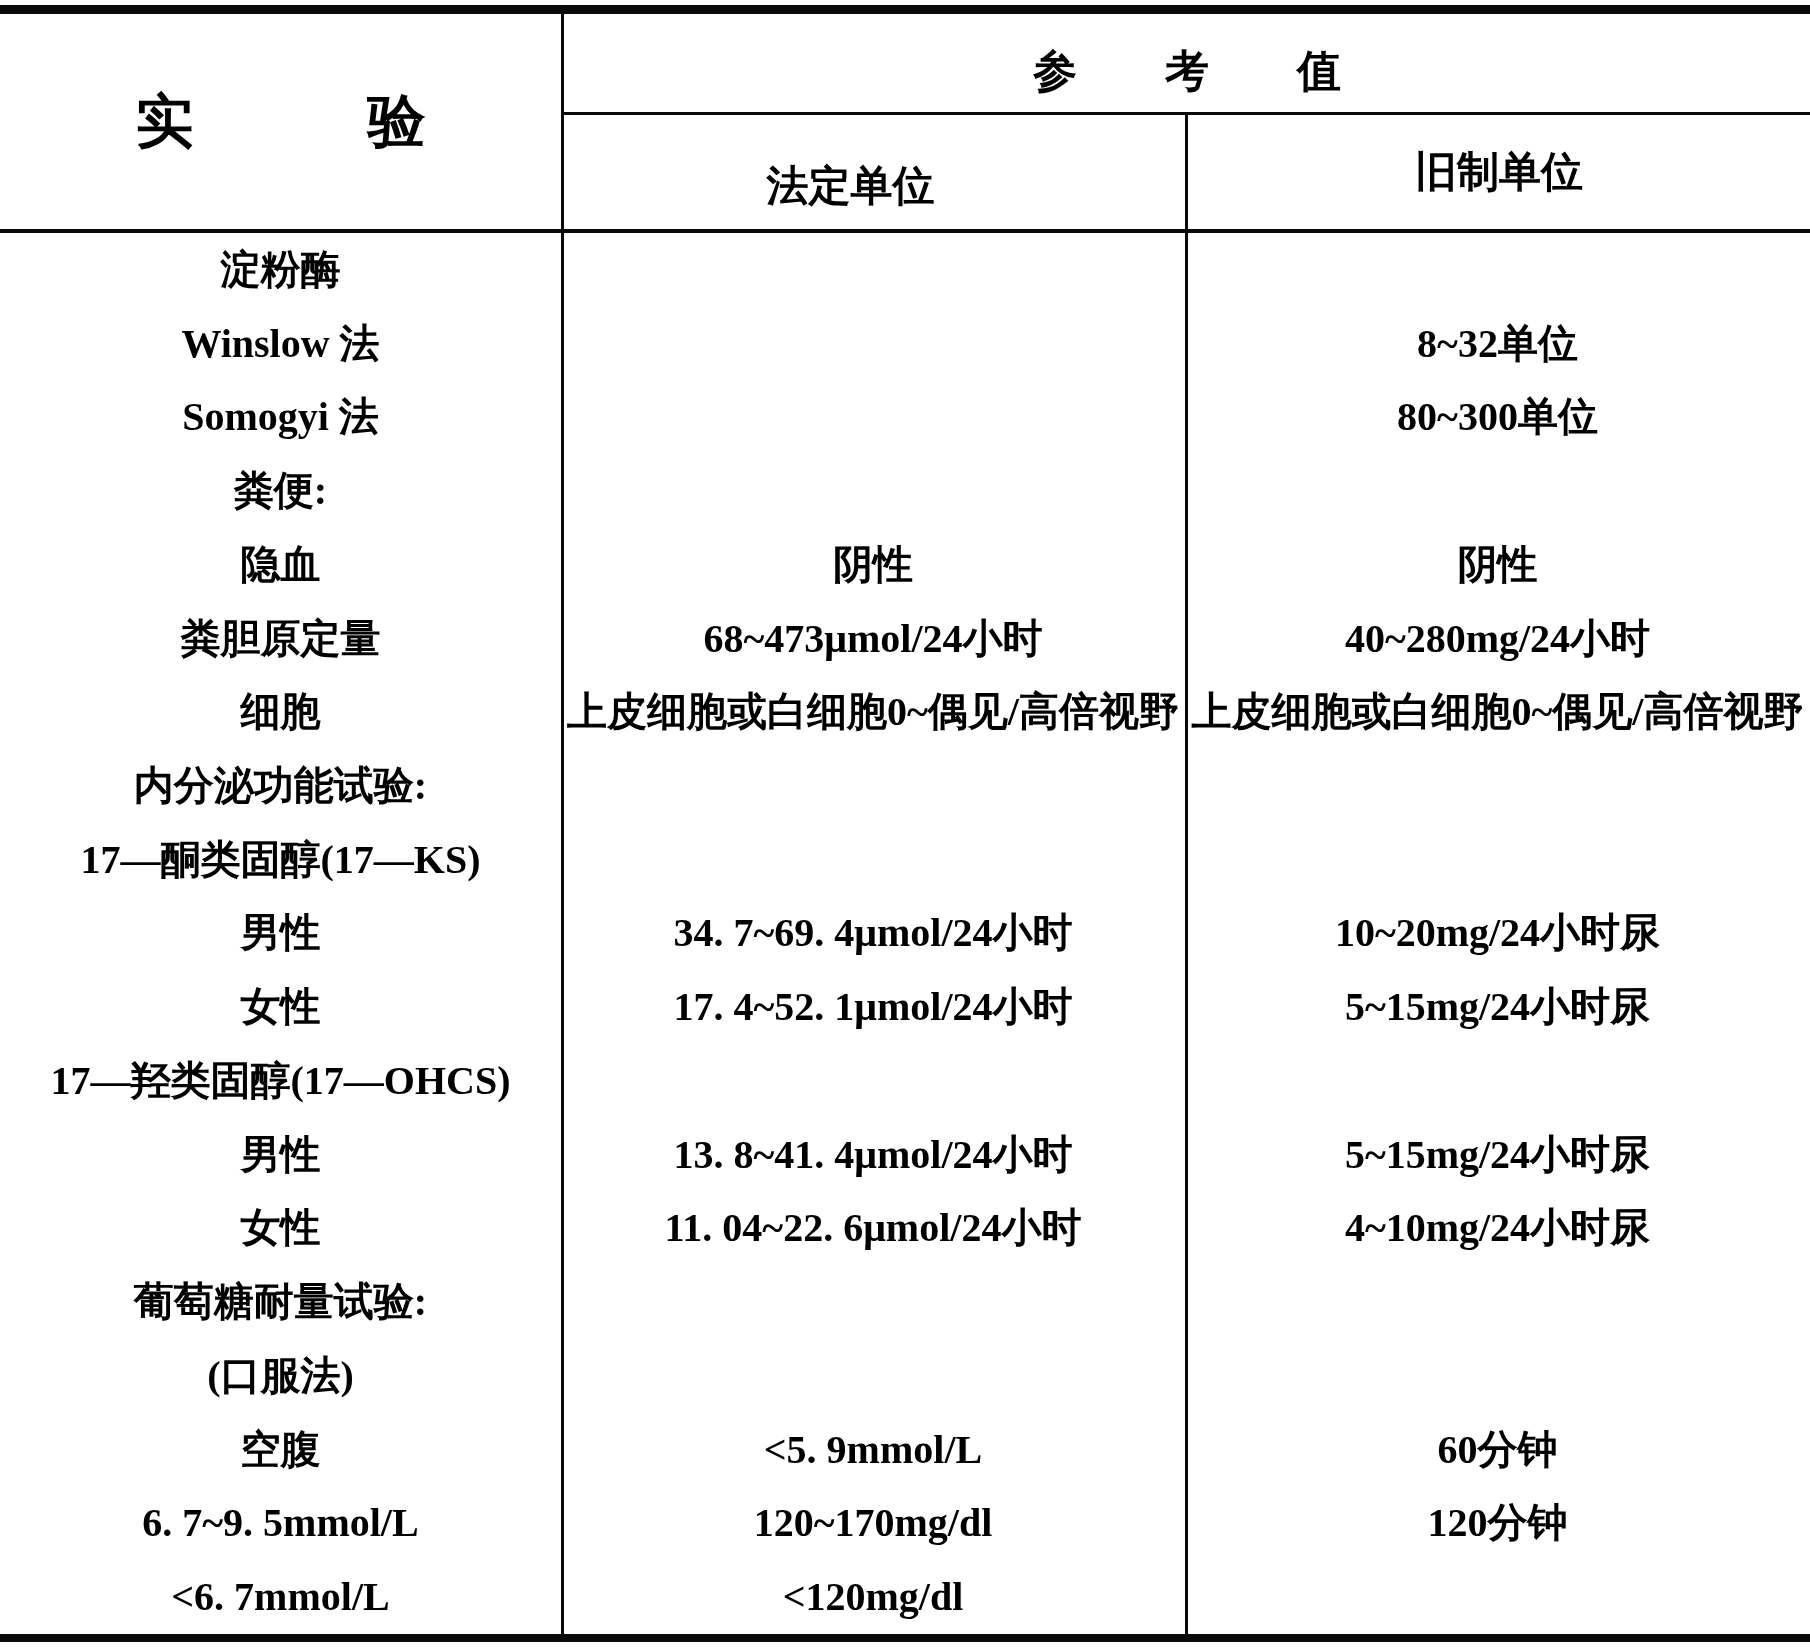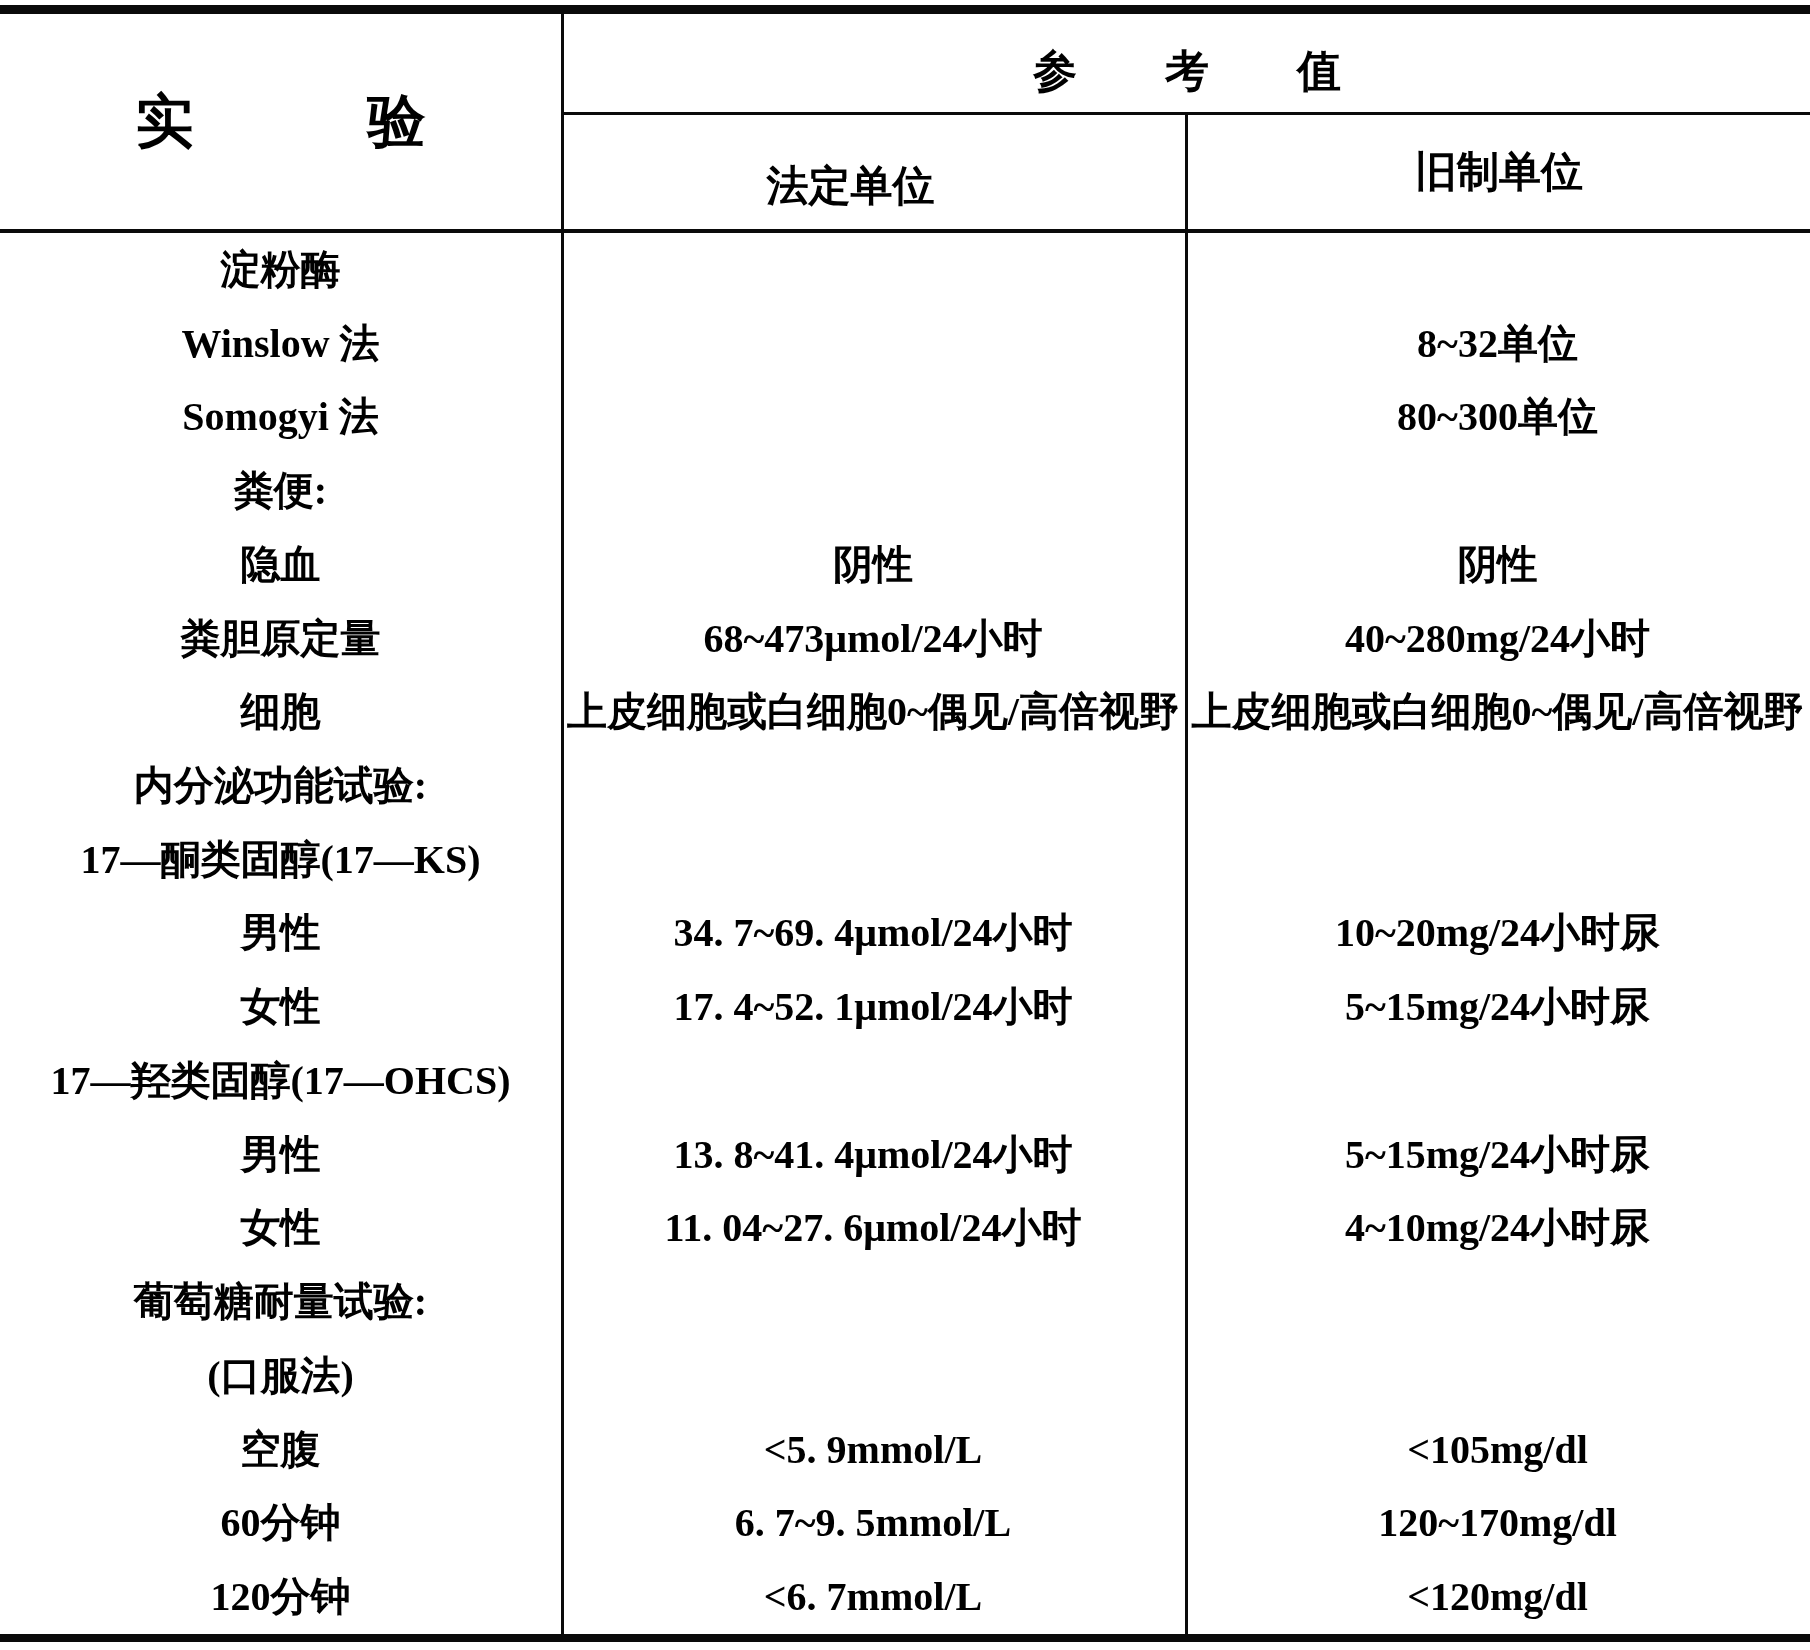--- a/index.html
+++ b/index.html
@@ -135,34 +135,33 @@
 
     <div class="cell">17—羟类固醇(17—OHCS)</div>
     <div class="cell"></div>
     <div class="cell"></div>
 
     <div class="cell">男性</div>
     <div class="cell">13. 8~41. 4μmol/24小时</div>
     <div class="cell">5~15mg/24小时尿</div>
 
     <div class="cell">女性</div>
-    <div class="cell">11. 04~27. 6μmol/24小时</div>
+    <div class="cell">11. 04~22. 6μmol/24小时</div>
     <div class="cell">4~10mg/24小时尿</div>
 
     <div class="cell">葡萄糖耐量试验:</div>
     <div class="cell"></div>
     <div class="cell"></div>
 
     <div class="cell">(口服法)</div>
     <div class="cell"></div>
     <div class="cell"></div>
 
     <div class="cell">空腹</div>
     <div class="cell">&lt;5. 9mmol/L</div>
-    <div class="cell">&lt;105mg/dl</div>
 
     <div class="cell">60分钟</div>
     <div class="cell">6. 7~9. 5mmol/L</div>
     <div class="cell">120~170mg/dl</div>
 
     <div class="cell">120分钟</div>
     <div class="cell">&lt;6. 7mmol/L</div>
     <div class="cell">&lt;120mg/dl</div>
   </div>
 

